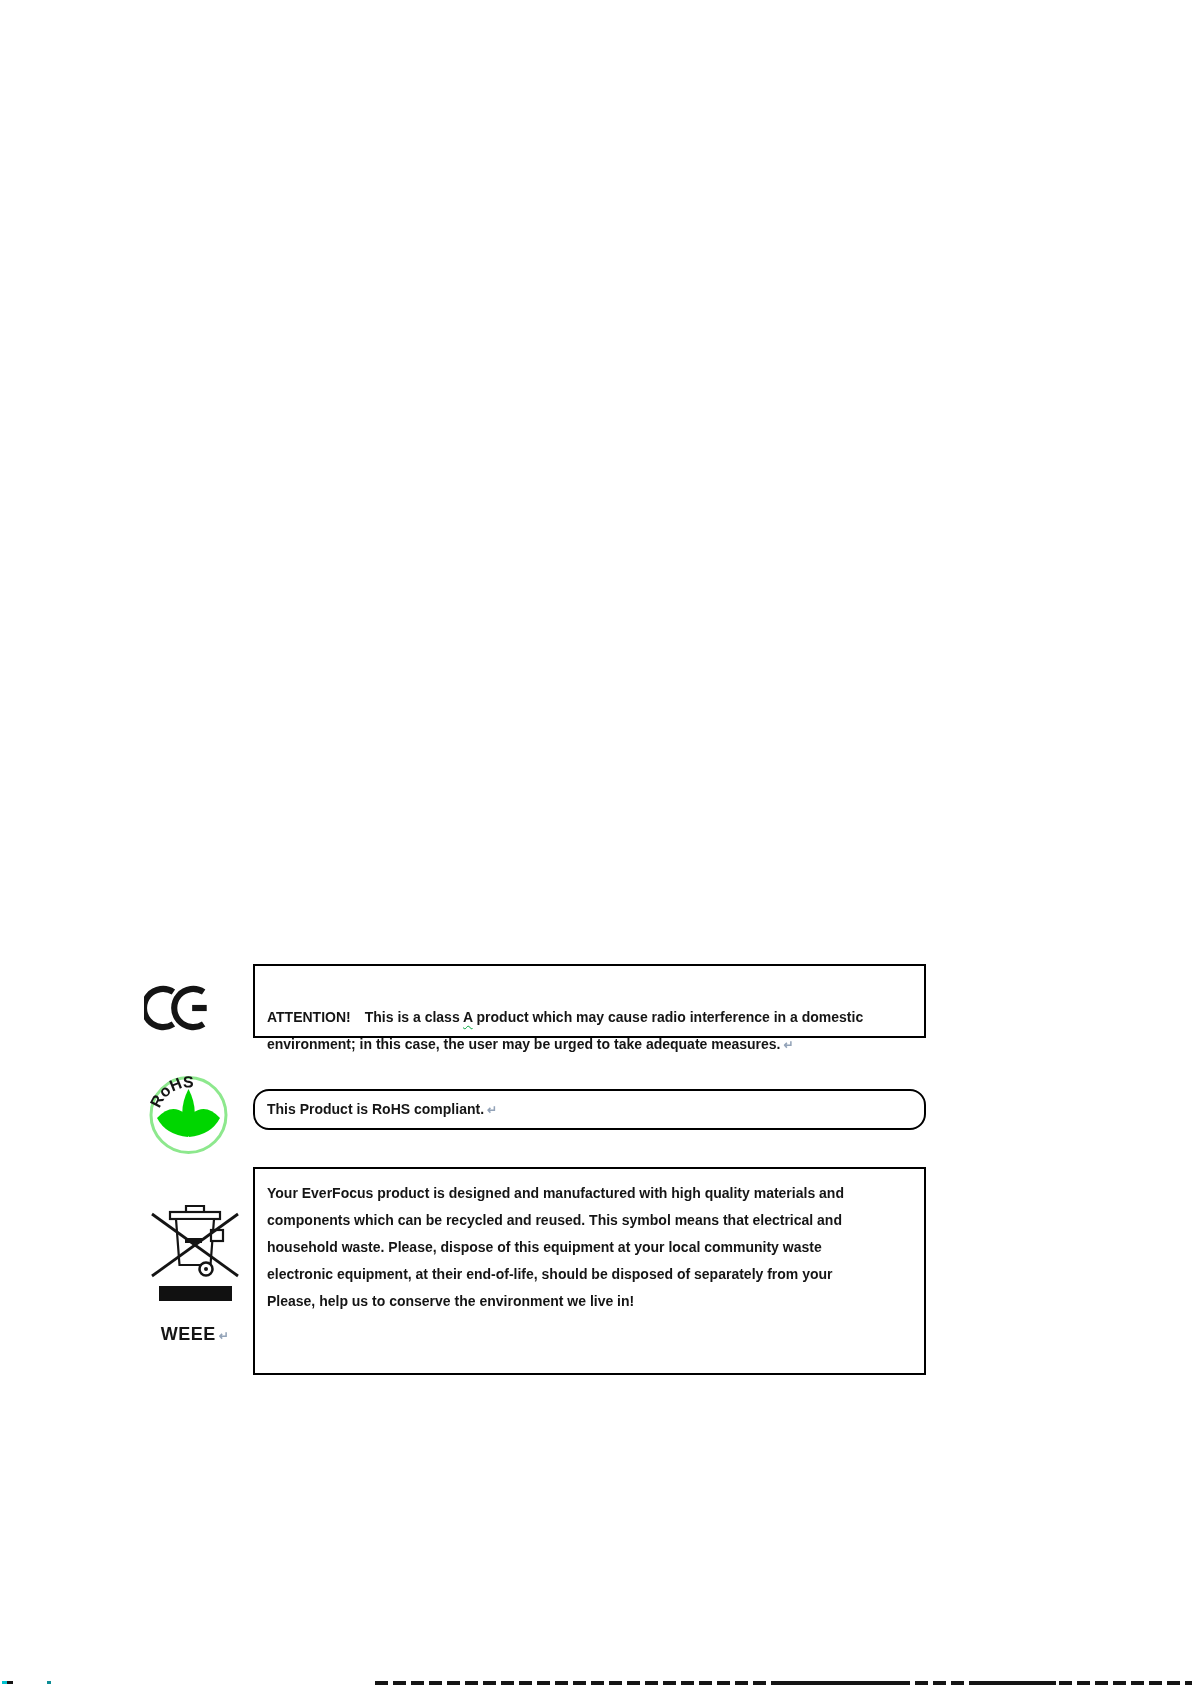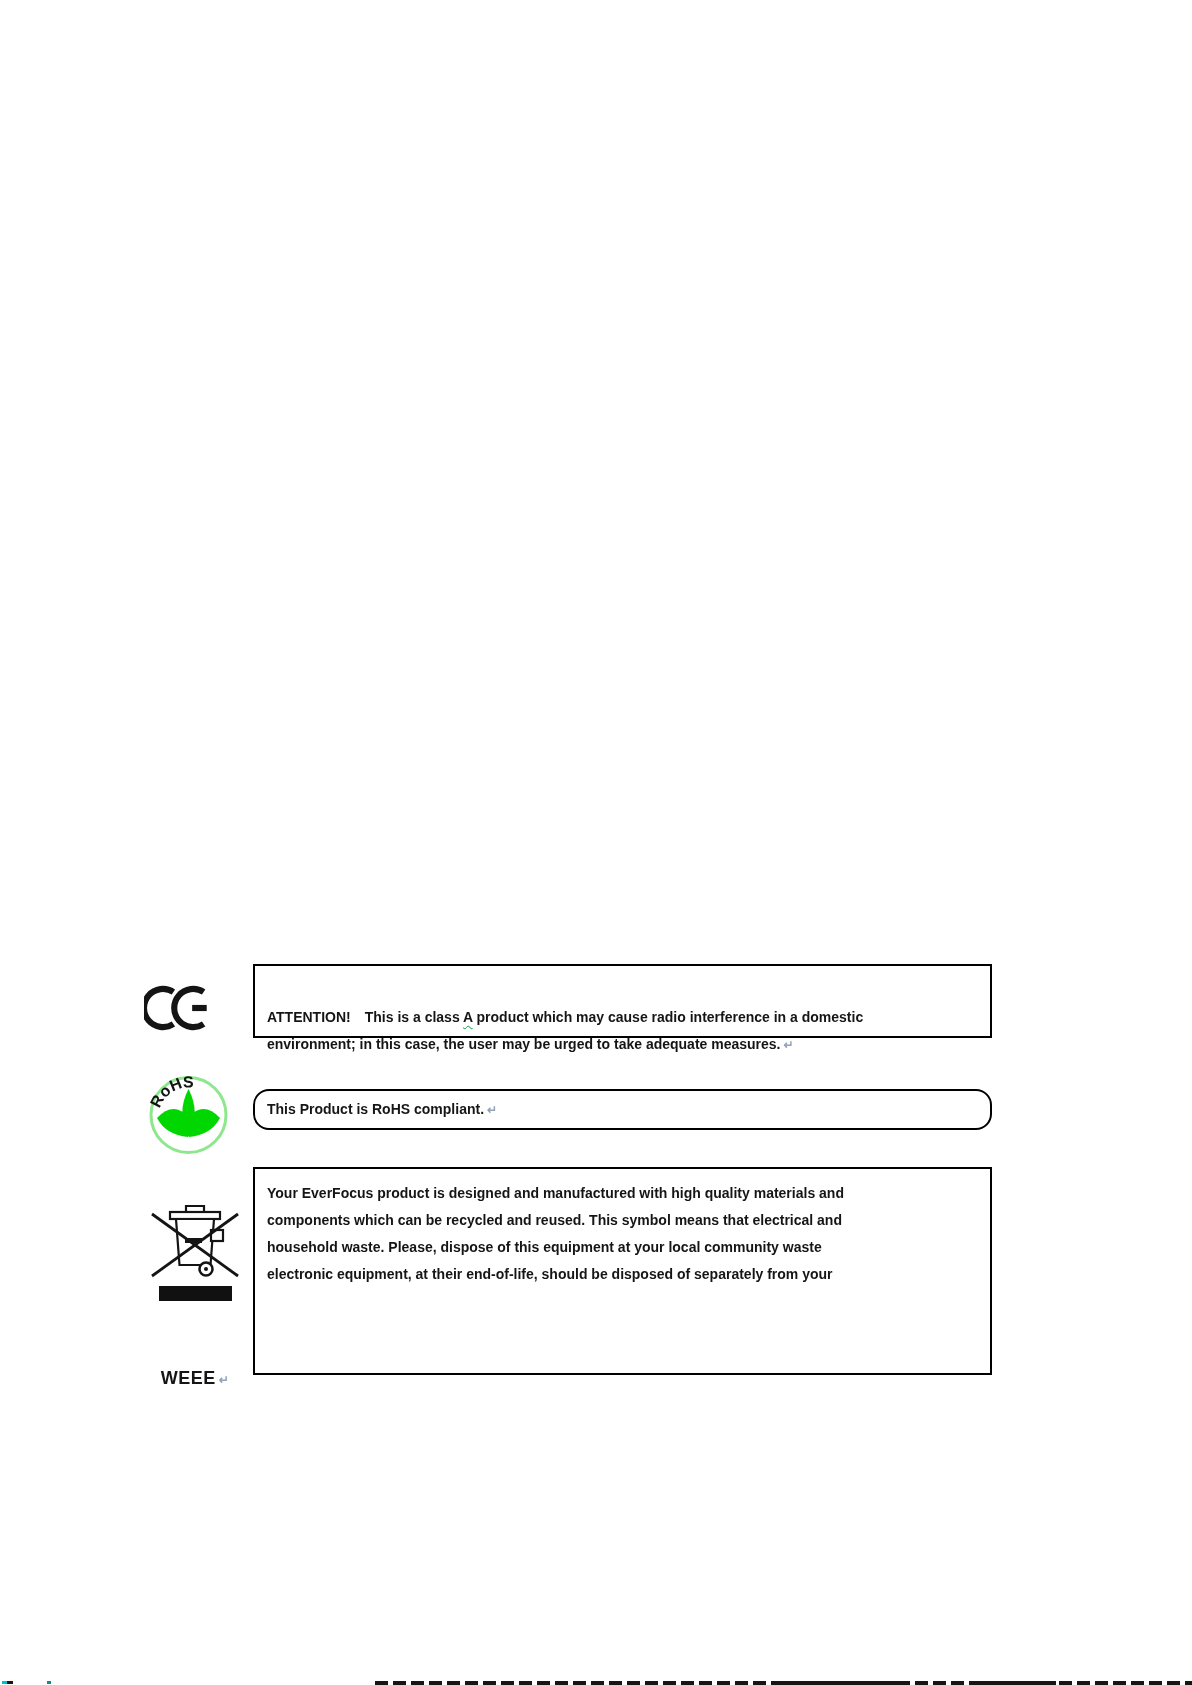--- a/index.html
+++ b/index.html
@@ -2,21 +2,21 @@
 <html><head>
 <meta charset="utf-8">
 <style>
   html,body { margin:0; padding:0; background:#ffffff; }
   body { font-family:"Liberation Sans", sans-serif; }
   #page {
     position:relative; width:1192px; height:1685px; background:#ffffff;
     overflow:hidden;
   }
   .notice-box {
-    position:absolute; left:253px; width:739px;
+    position:absolute; left:253px; width:673px;
     border:2px solid #000; box-sizing:border-box;
     color:#151515; font-weight:bold; font-size:14px; line-height:27px;
     background:#fff;
   }
   #attention-box { top:964px; height:74px; padding:11px 12px 0 12px; white-space:pre-line; }
   #rohs-box      { top:1089px; height:41px; padding:5px 12px 0 12px;border-radius:16px; }
   #weee-box      { top:1167px; height:208px; padding:11px 12px 0 12px; }
   .tline { line-height:27px; white-space:nowrap; }
   .return-mark {
     color:#93a3b8; font-size:12px; font-weight:bold; margin-left:3px;
@@ -26,21 +26,21 @@
     text-decoration:underline wavy #00a33c;
     text-decoration-thickness:1px;
     text-underline-offset:3px;
     text-decoration-skip-ink:none;
   }
   .logo { position:absolute; }
   #ce-mark   { left:144px; top:978px;  width:70px;  height:60px; }
   #rohs-logo { left:149px; top:1073px; width:79px;  height:84px; }
   #weee-icon { left:145px; top:1202px; width:100px; height:105px; }
   #weee-label {
-    position:absolute; left:145px; top:1368px; width:100px;
+    position:absolute; left:145px; top:1324px; width:100px;
     text-align:center; font-size:18px; font-weight:bold; color:#151515;
     letter-spacing:0.5px; line-height:20px;
   }
   
   .edge-dashes {
     position:absolute; top:1681px; height:4px;
     background:repeating-linear-gradient(90deg,#151515 0 13px, transparent 13px 18px);
   }
   .edge-solid { position:absolute; top:1681px; height:4px; background:#151515; }
   .edge-dot   { position:absolute; top:1681px; height:3px; }
@@ -91,20 +91,21 @@
 
   <div id="weee-label">
     <span>WEEE</span><span class="return-mark">↵</span>
   </div>
 
   <div id="weee-box" class="notice-box">
       <div class="tline"><span>Your EverFocus product is designed and manufactured with high quality materials and</span></div>
       <div class="tline"><span>components which can be recycled and reused. This symbol means that electrical and</span></div>
       <div class="tline"><span>household waste. Please, dispose of this equipment at your local community waste</span></div>
       <div class="tline"><span>electronic equipment, at their end-of-life, should be disposed of separately from your</span></div>
+      <div class="tline"><span>Please, help us to conserve the environment we live in!</span></div>
     </div>
 
   <div class="edge-dot" style="left:2px;  width:5px; background:#00c2cf;"></div>
   <div class="edge-dot" style="left:7px;  width:6px; background:#151515;"></div>
   <div class="edge-dot" style="left:47px; width:4px; background:#0e8d96;"></div>
   <div class="edge-dashes" style="left:375px; width:817px;"></div>
   <div class="edge-solid" style="left:778px; width:120px;"></div>
   <div class="edge-solid" style="left:978px; width:78px;"></div>
 
 </div>

